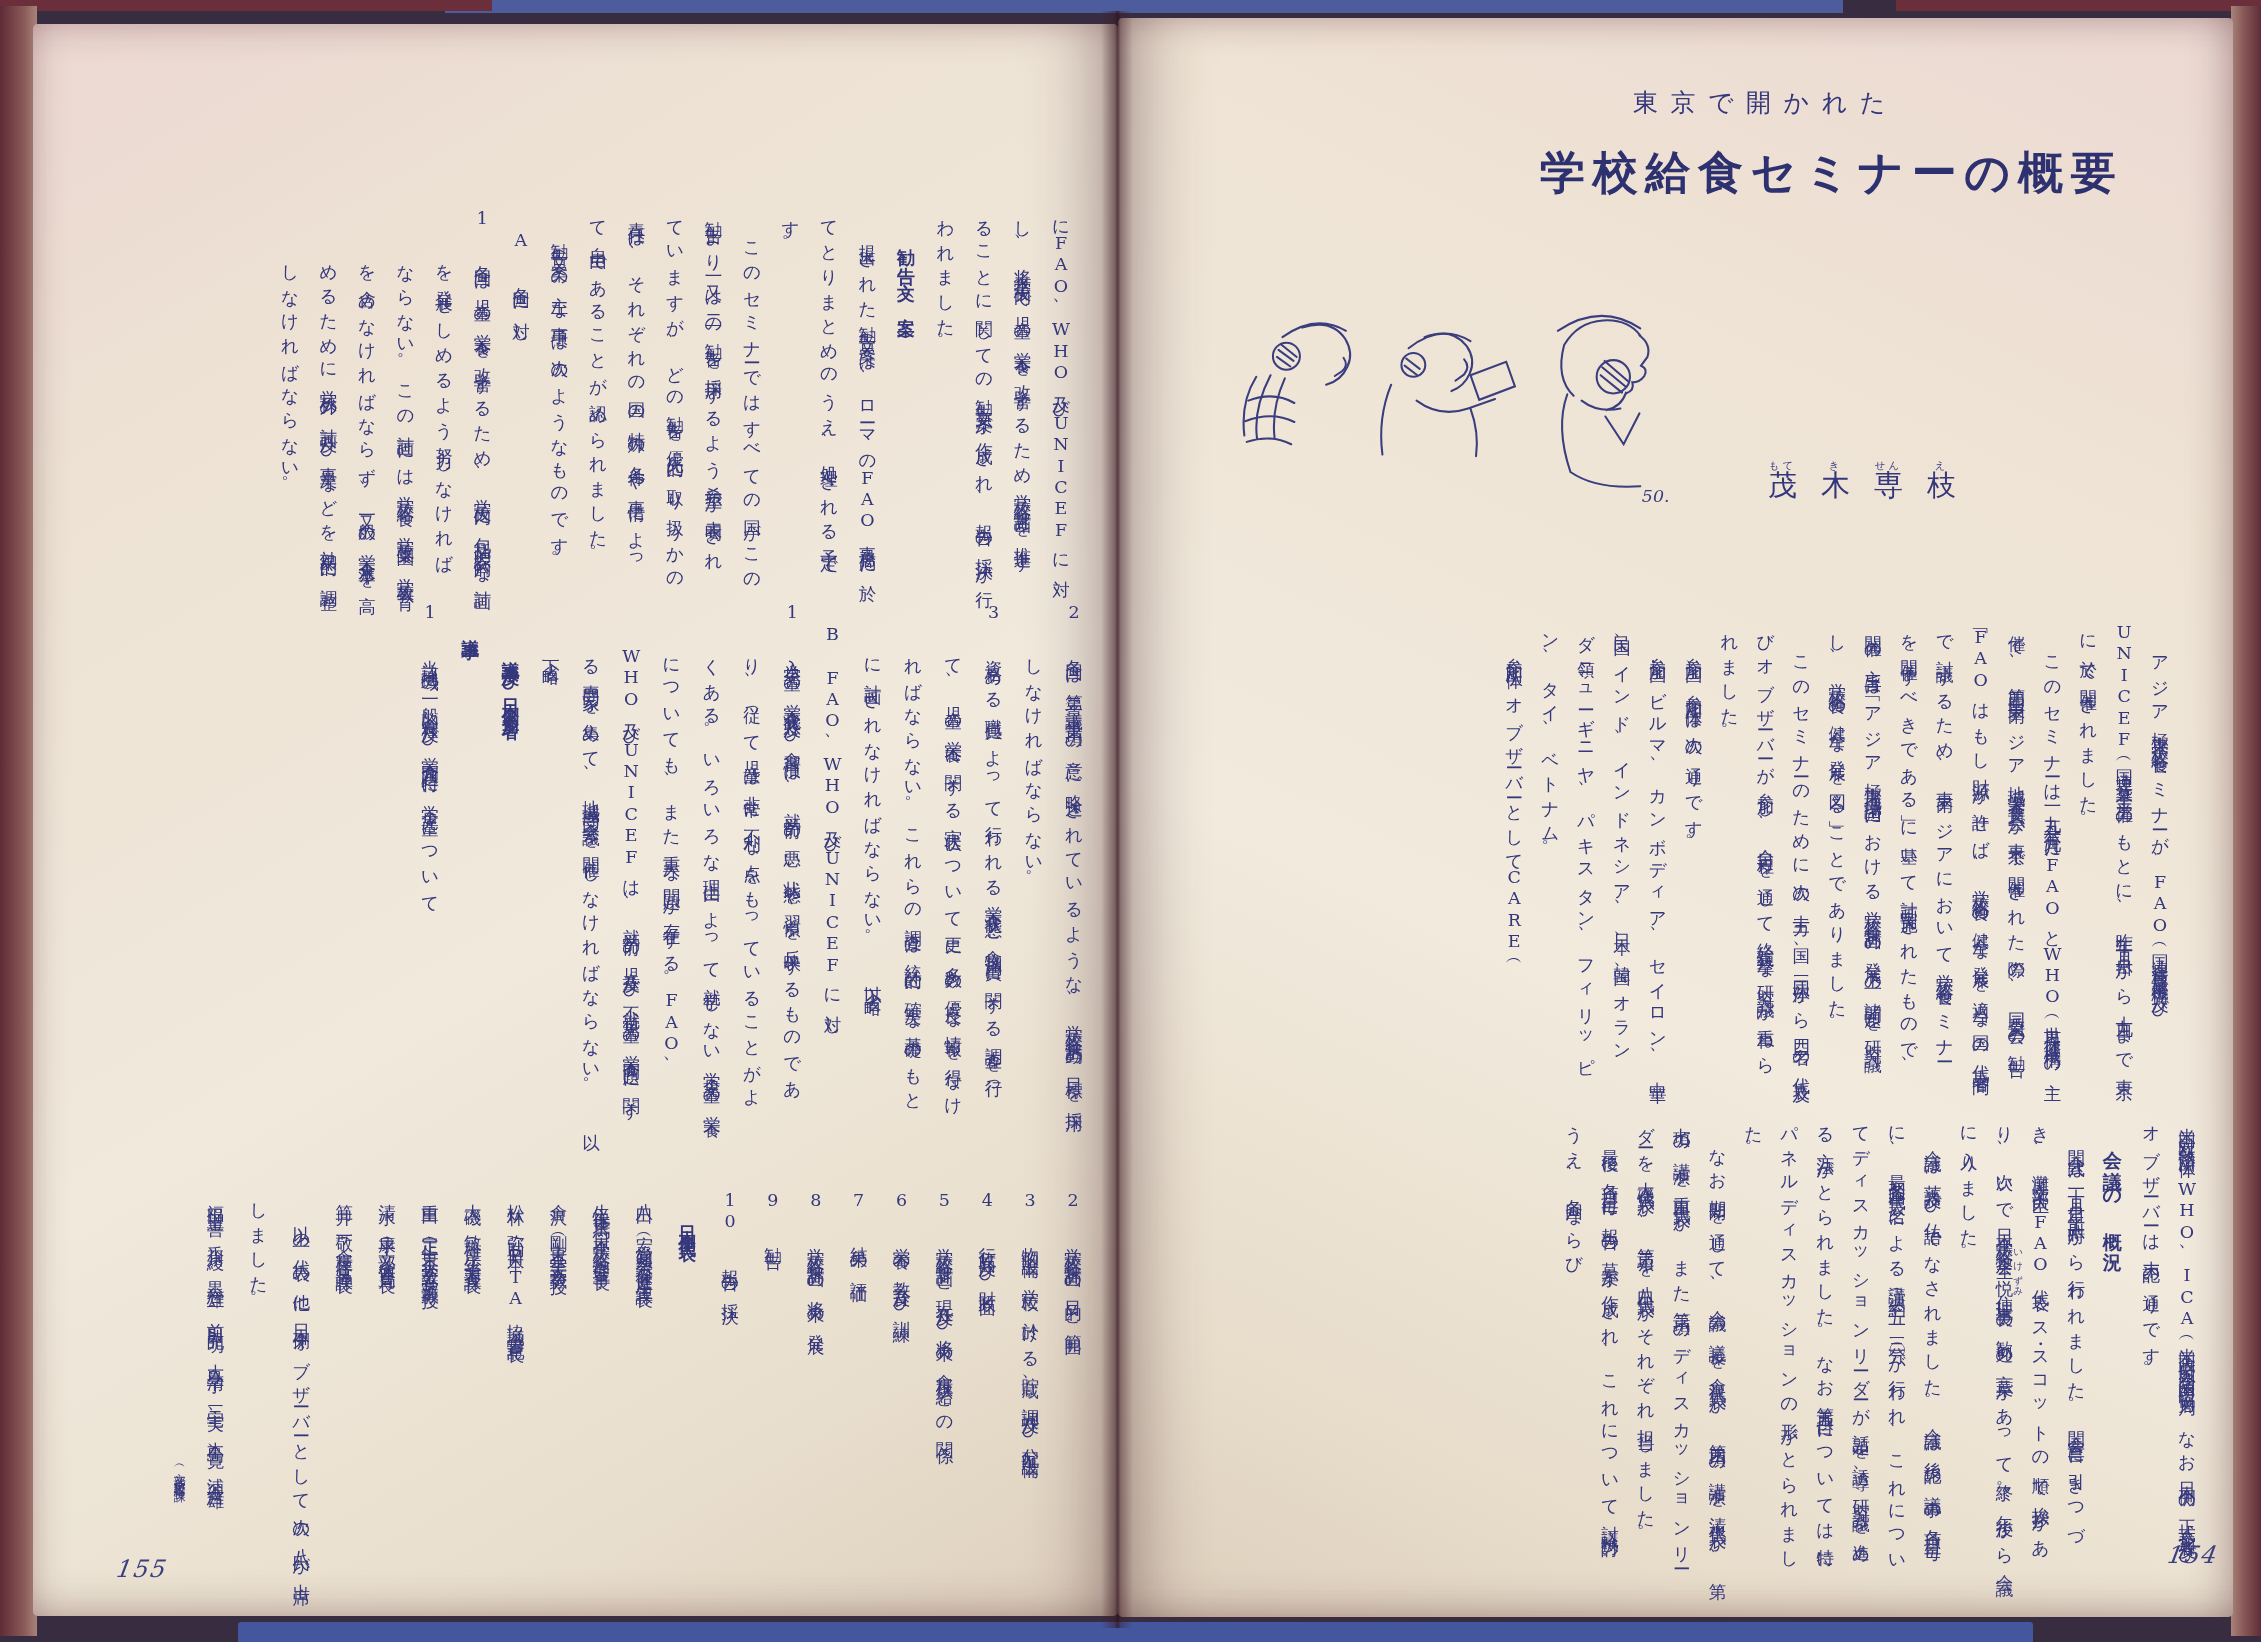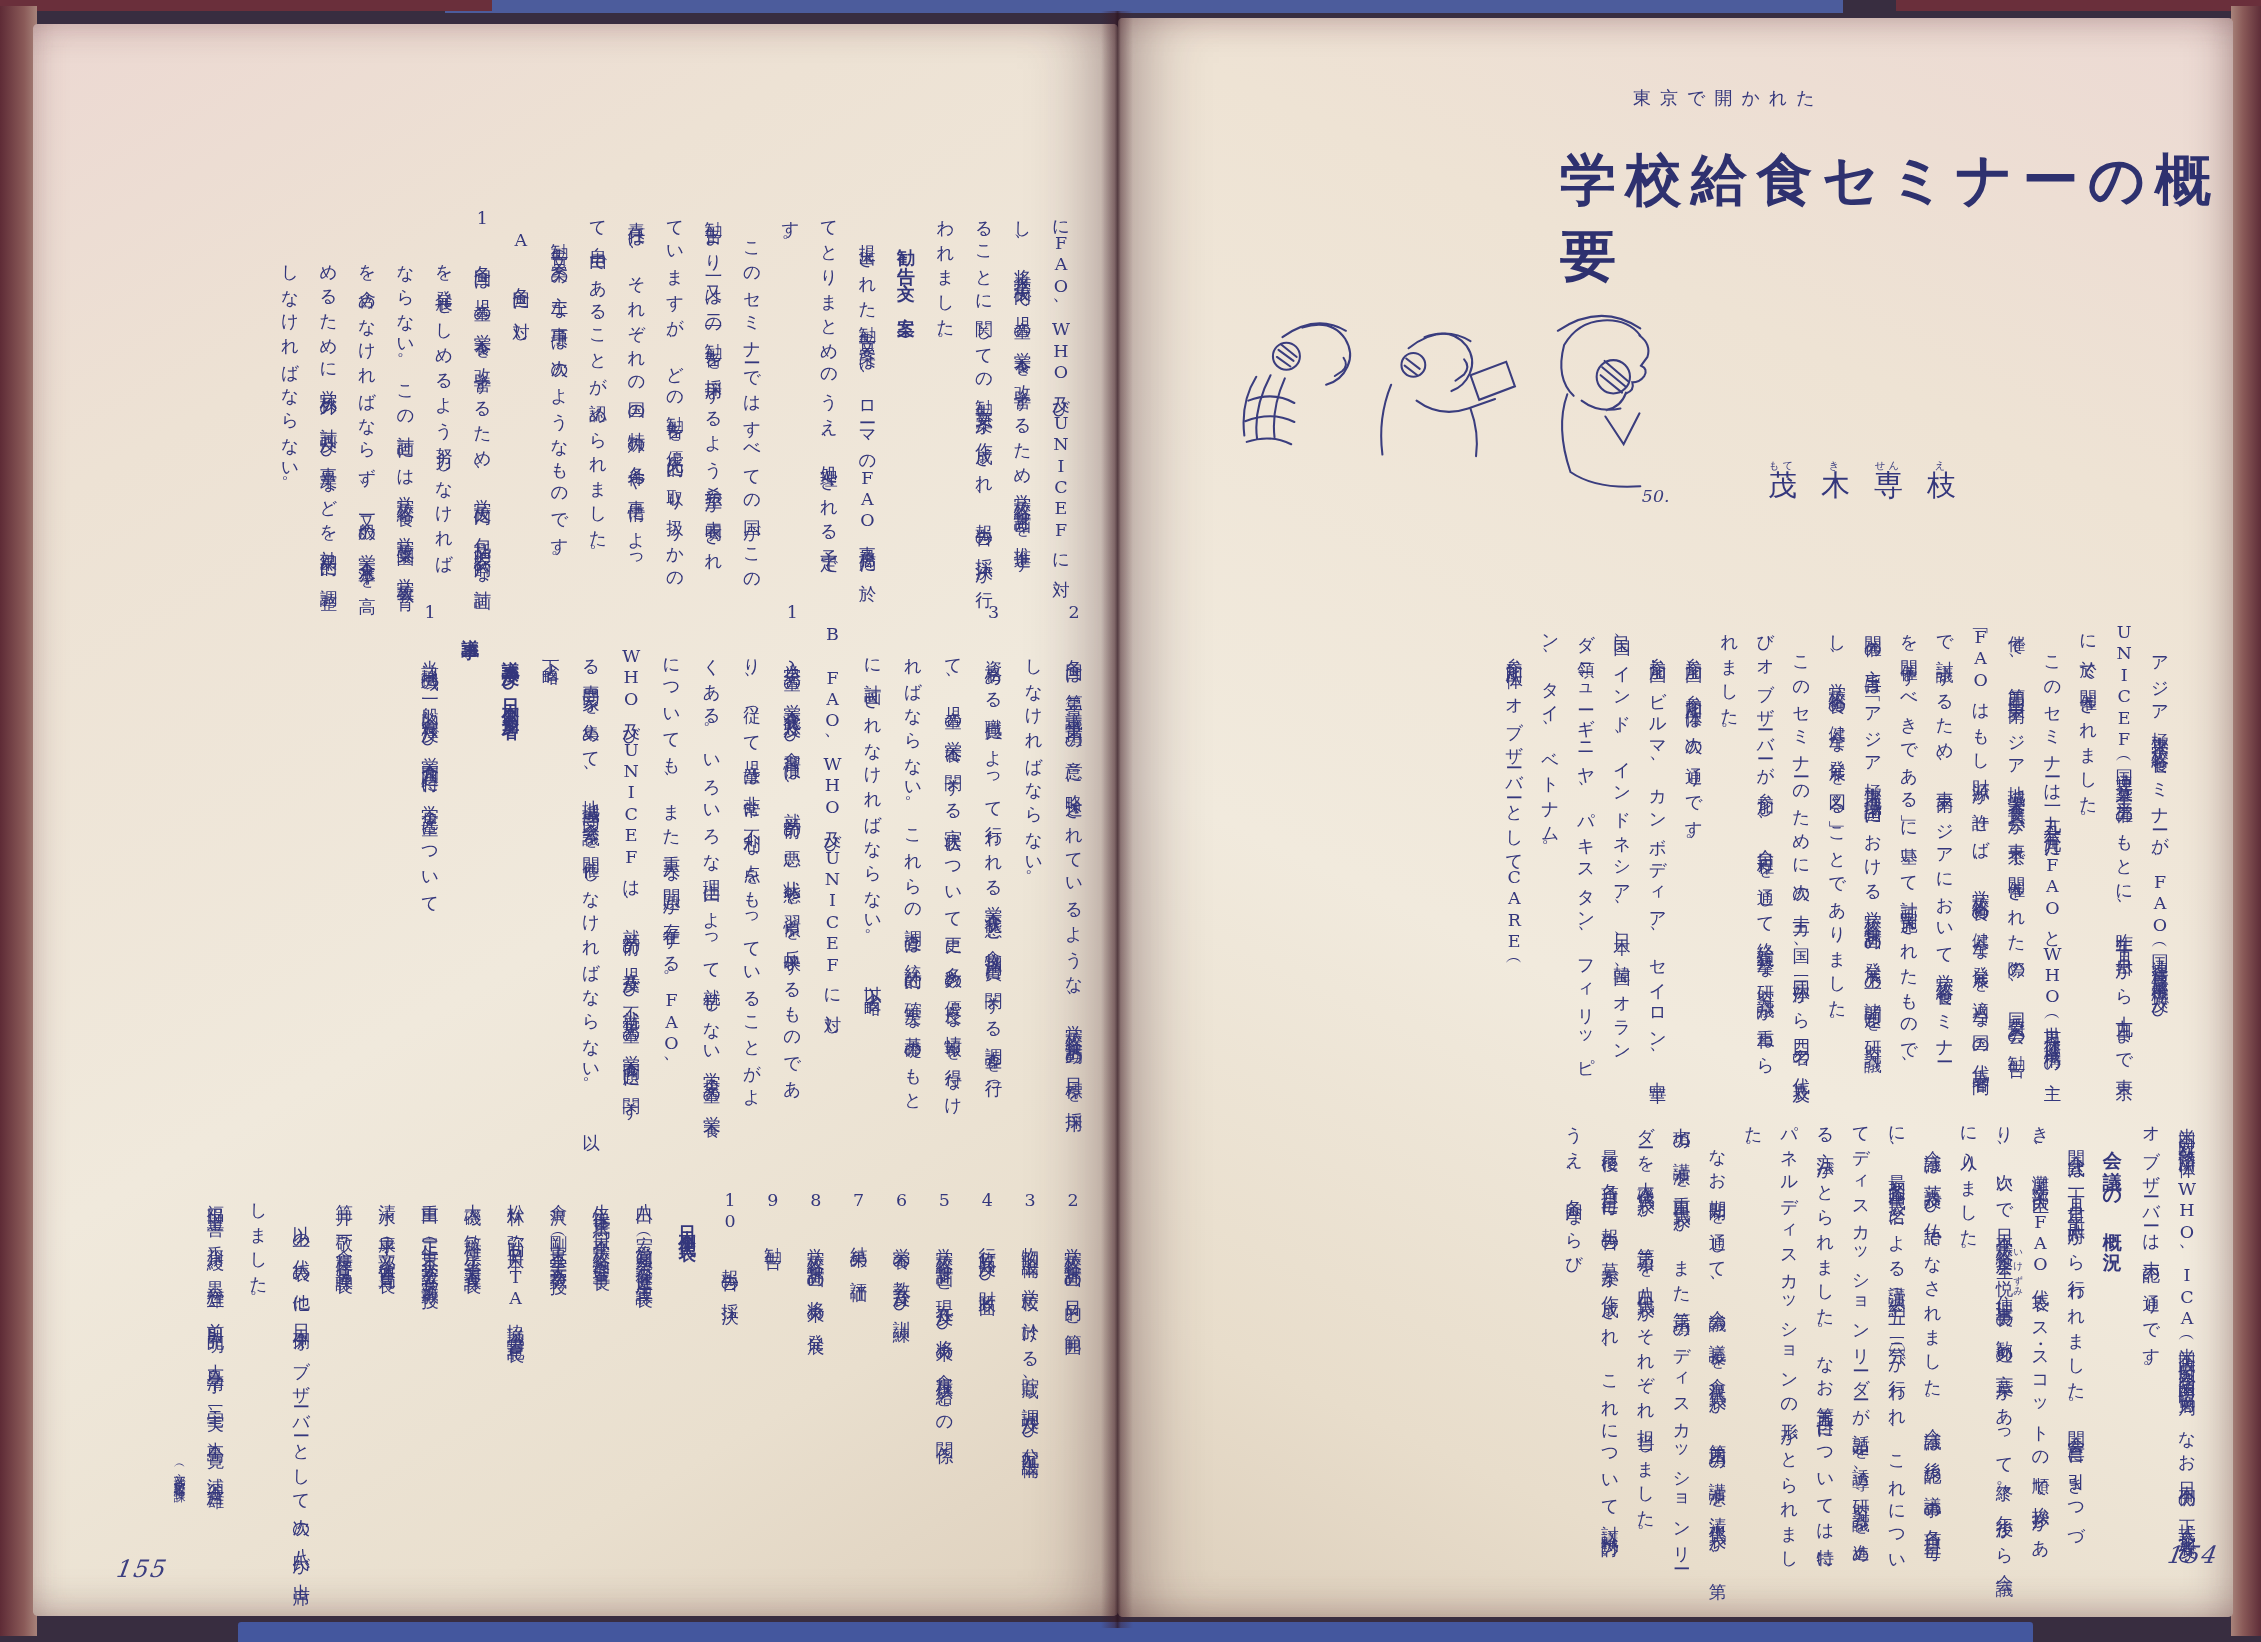--- a/index.html
+++ b/index.html
@@ -71,22 +71,22 @@
   .h-gaikyo{font-size:19px;letter-spacing:1.05em;padding-top:22px;margin:0 35px;}
   .h-gothic{font-family:"DejaVu Sans","Liberation Sans",sans-serif;font-weight:bold;}
   .h-giji{padding-top:44px;margin:0 11px;font-size:17.5px;}
   .h-gijisub{padding-top:22px;font-size:17.5px;}
   .h-reps{padding-top:22px;margin:0 8px;font-size:17.5px;}
   .note-small{font-size:12px;letter-spacing:0.22em;padding-top:270px;}
 
   ruby rt{font-size:9.5px;letter-spacing:1.6px;color:var(--ink-soft);}
 
   
-  .kicker{position:absolute;left:515px;top:68px;font-size:18px;letter-spacing:0.5em;color:var(--ink);font-weight:500;}
-  .title{position:absolute;left:442px;top:125px;font-size:56px;font-weight:bold;letter-spacing:0.17em;color:#2e316f;}
+  .kicker{position:absolute;left:515px;top:68px;font-size:25px;letter-spacing:0.5em;color:var(--ink);font-weight:500;}
+  .title{position:absolute;left:422px;top:125px;font-size:45px;font-weight:bold;letter-spacing:0.17em;color:#2e316f;}
   .author{position:absolute;left:650px;top:442px;display:flex;gap:24px;font-size:29px;color:var(--ink);}
   .author ruby{ruby-position:over;}
   .author rt{font-size:10.3px;letter-spacing:3.2px;text-align:center;}
   .illus{position:absolute;left:89px;top:262px;width:500px;height:242px;}
 
   .pnum{position:absolute;font-style:italic;font-size:24px;color:#3c3f80;transform:skewX(-10deg);letter-spacing:1.6px;}
   .pnum-right{left:1050px;top:1523px;}
   .pnum-left{left:84px;top:1531px;}
 </style>
 </head>

